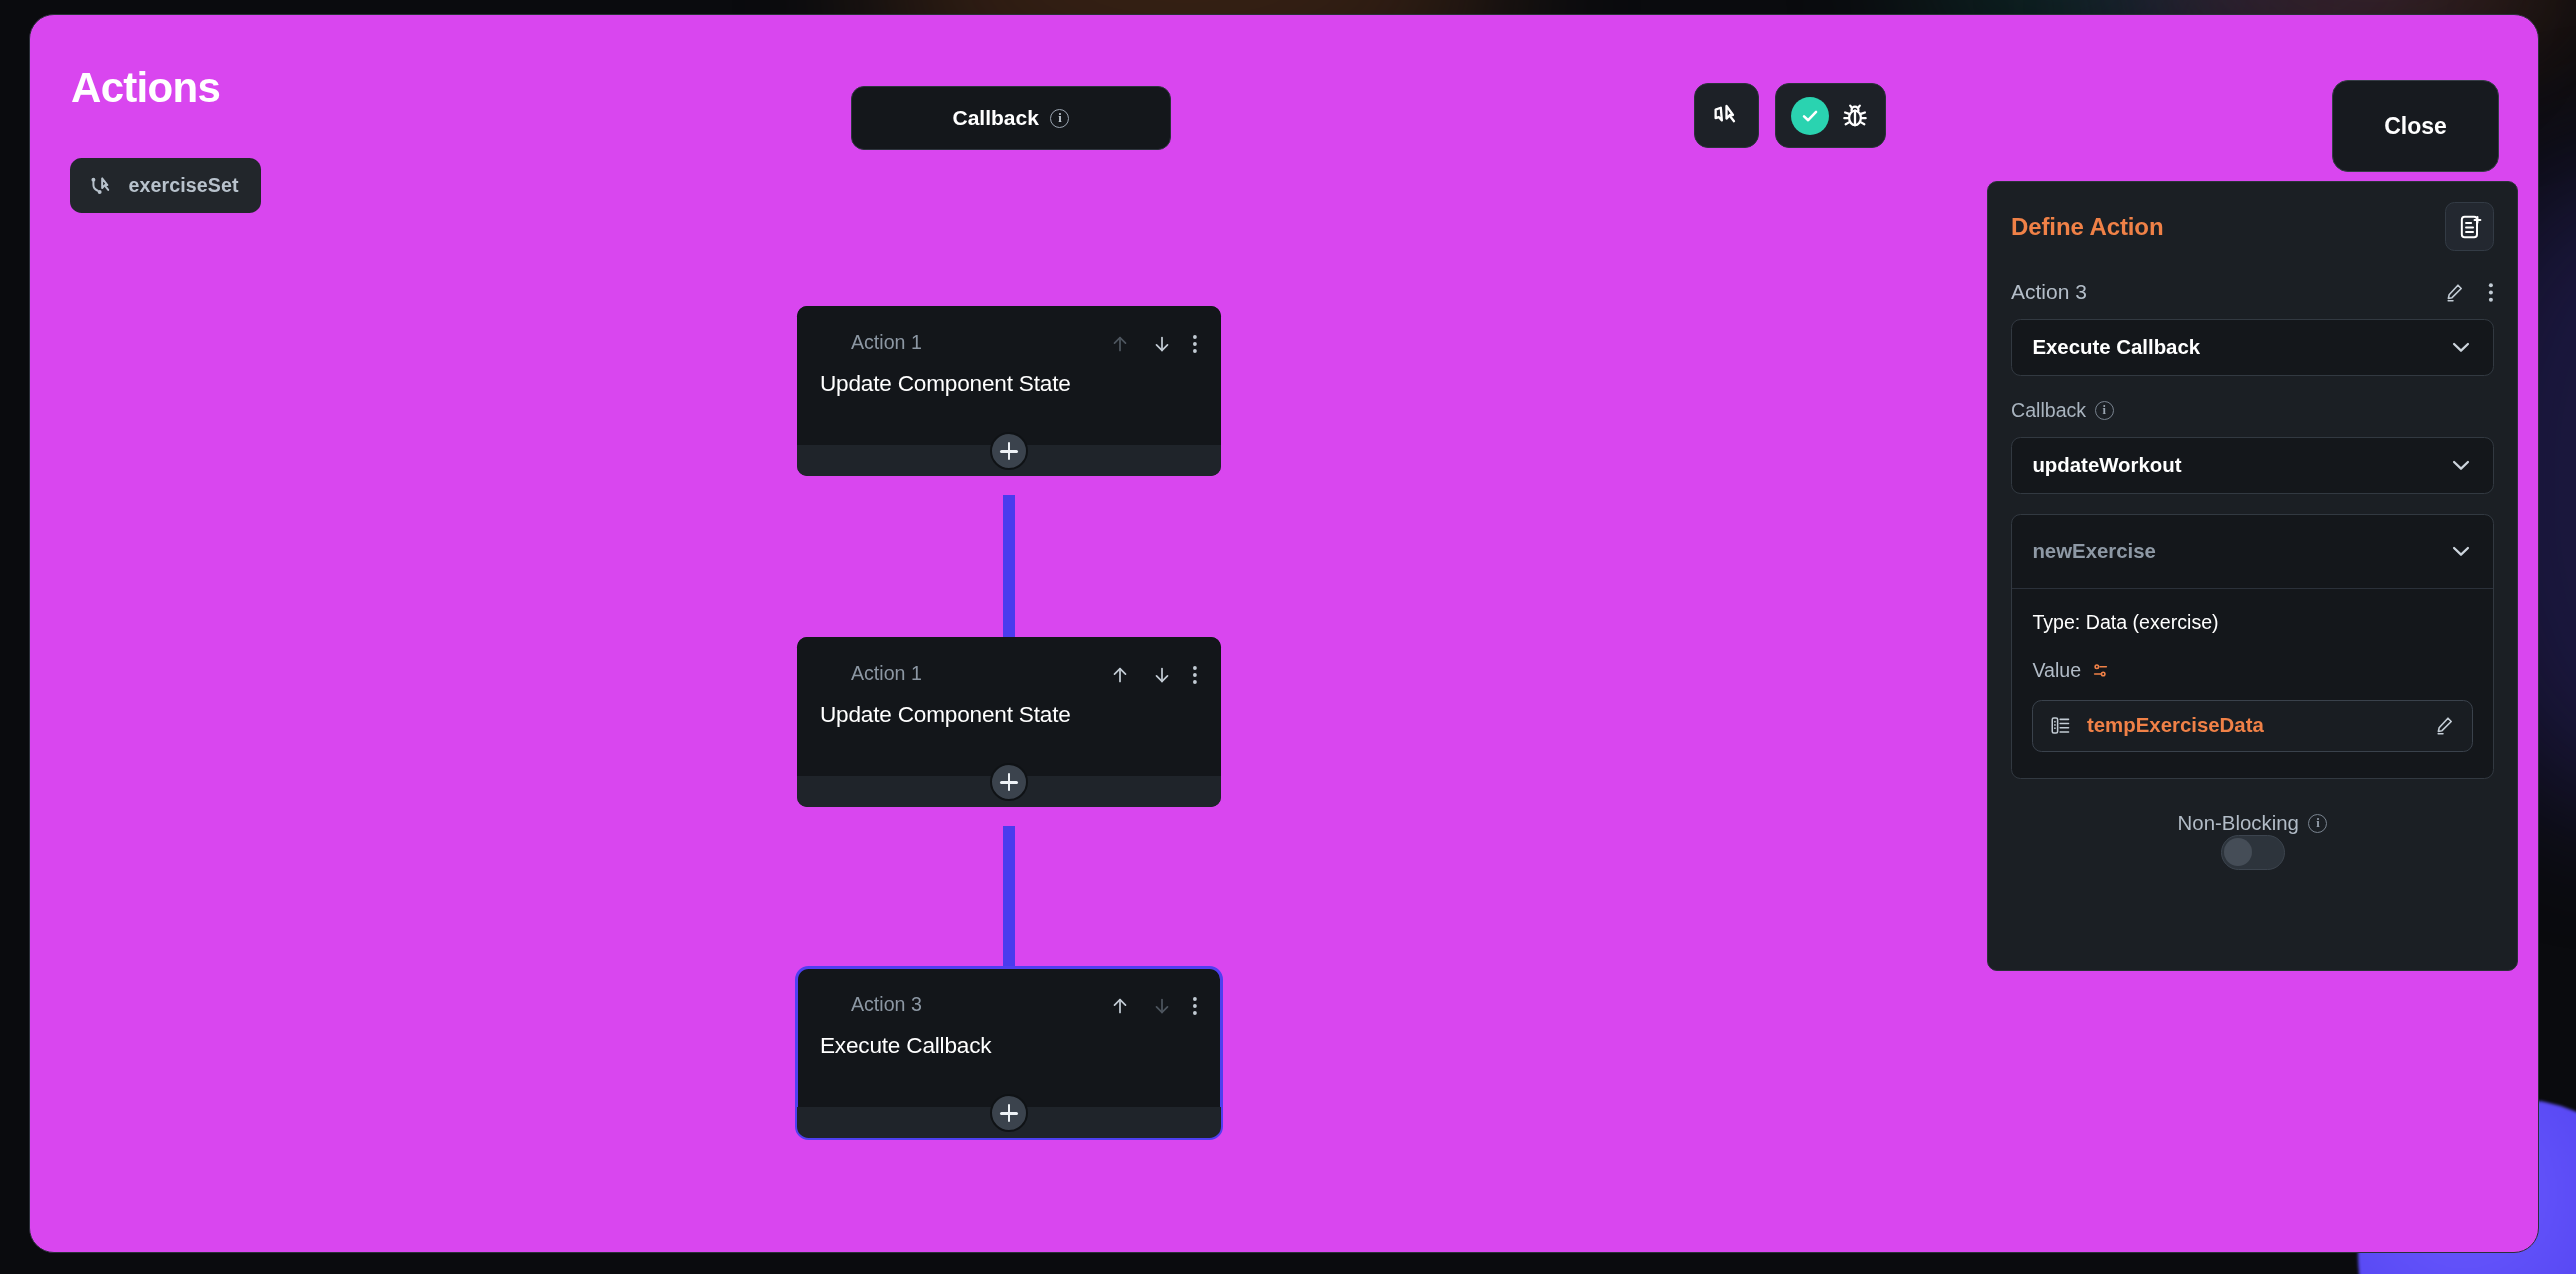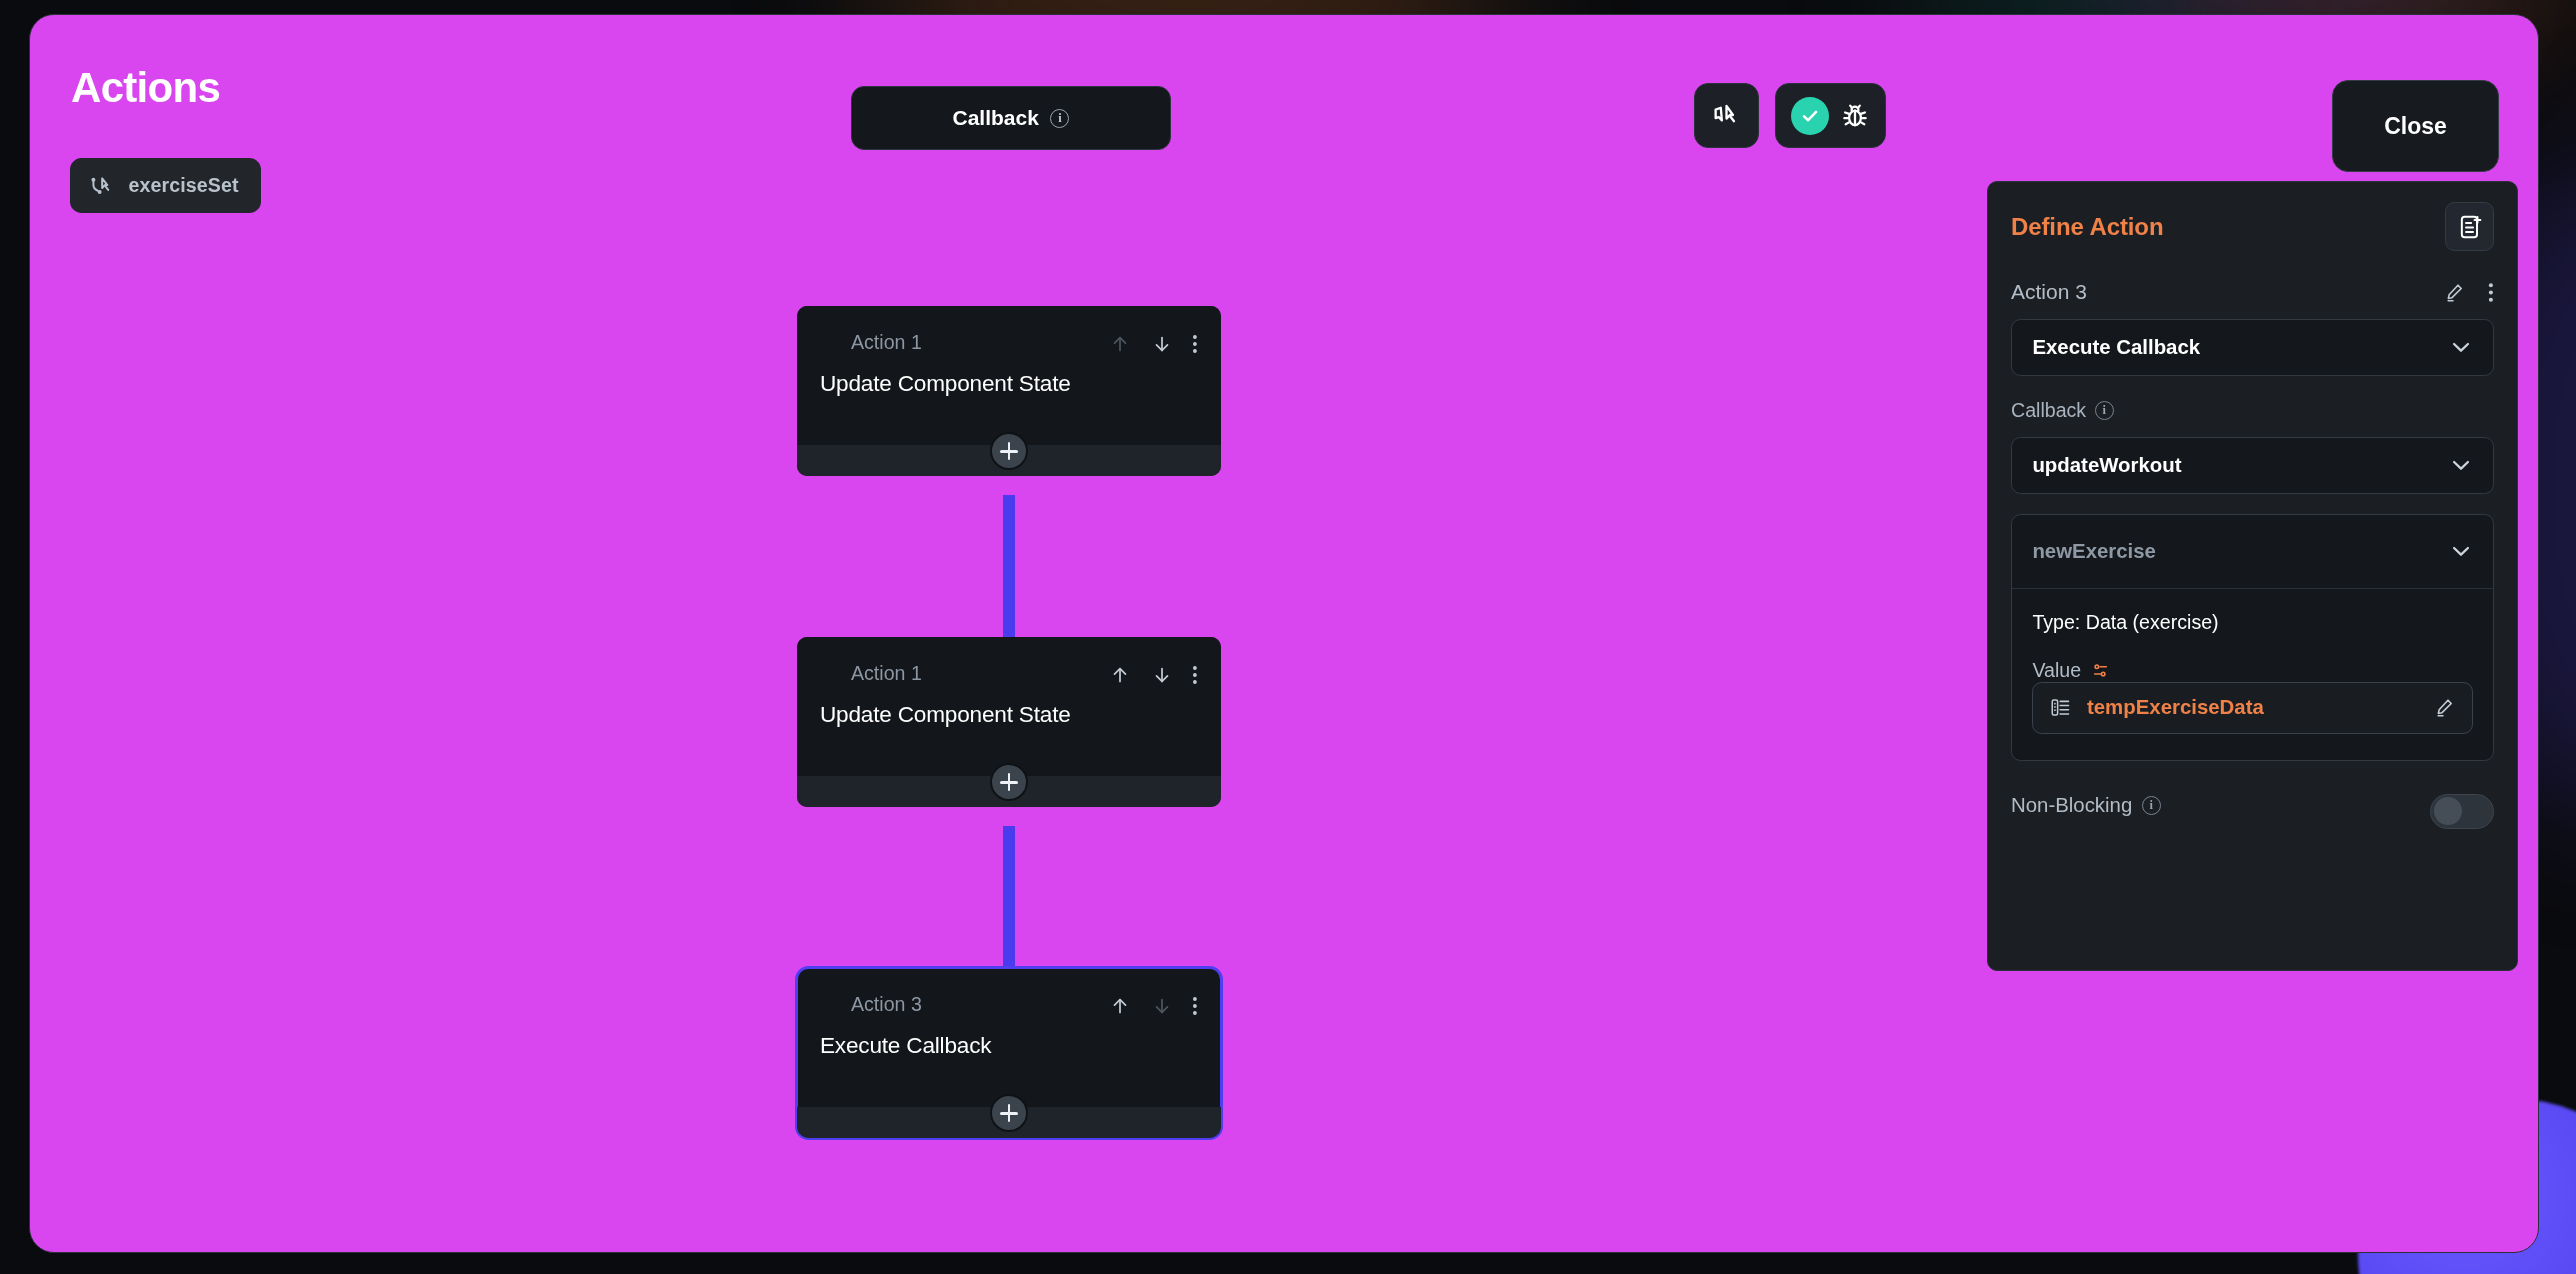--- a/index.html
+++ b/index.html
@@ -236,33 +236,33 @@
     border-top: 1.5px solid #2b313a;
     padding: 22px 20.4px 26px 20.4px;
   }
   .type-text { font-size: 19.6px; color: #ffffff; }
   .value-label {
     margin-top: 25px;
     display: flex; align-items: center; gap: 9.5px;
     font-size: 19.6px; color: #b2bcc7;
   }
   .value-chip {
-    margin-top: 0;
+    margin-top: 18px;
     height: 52px;
     display: flex; align-items: center; gap: 14.6px;
     padding: 0 16px 0 16px;
     background: #191d22;
     border: 1.5px solid #3a424c;
     border-radius: 9.5px;
   }
   .value-chip-text { flex: 1; font-size: 20.4px; font-weight: 700; color: #f08147; }
 
   .nonblocking-row {
     margin-top: 33px;
-    display: flex; align-items: flex-start; justify-content: space-between;
+    display: flex; align-items: center; justify-content: space-between; flex-direction: column;
   }
   .nb-label { display: flex; align-items: center; gap: 9.5px; font-size: 20.4px; color: #b2bcc7; }
   .toggle {
     width: 64px; height: 35px;
     border-radius: 19px;
     background: #2d343c;
     border: 1.5px solid #3c444e;
     position: relative;
   }
   .toggle .knob {

